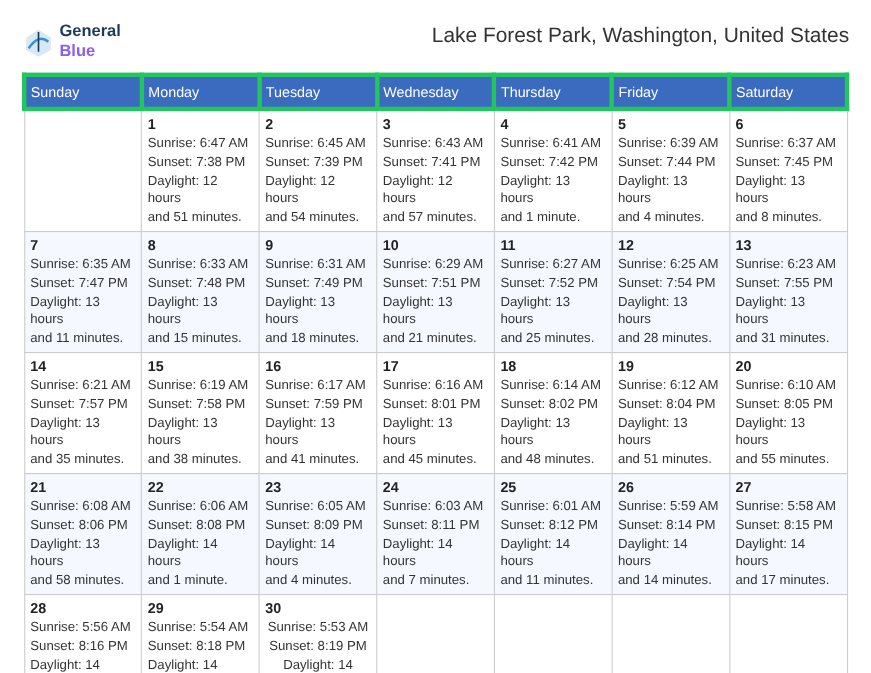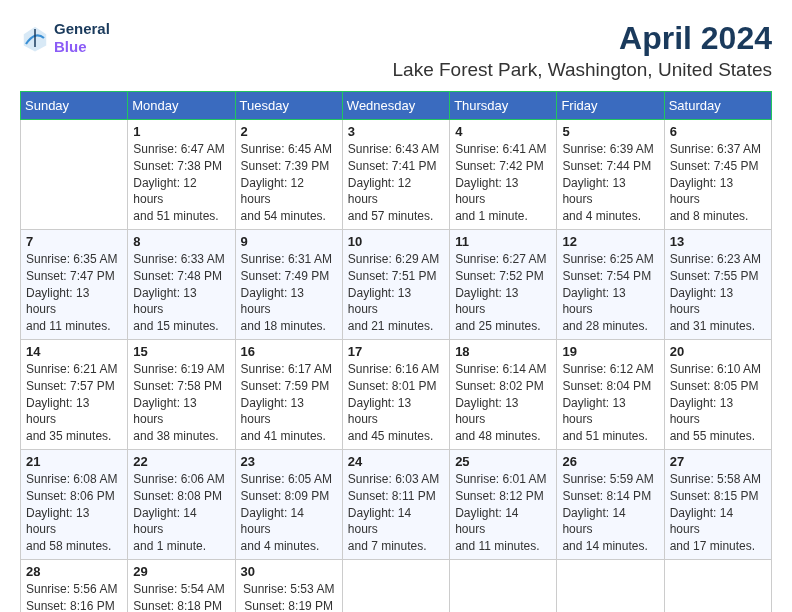--- a/index.html
+++ b/index.html
@@ -52,21 +52,21 @@
       border-collapse: collapse;
       font-size: 11px;
     }
     thead th {
       background-color: #3a6bbf;
       color: #fff;
       padding: 6px 4px;
       text-align: left;
       font-size: 13px;
       font-weight: normal;
-      border: 1px solid #22c55e;
+      border: 4px solid #22c55e;
     }
     td {
       border: 1px solid #ccc;
       vertical-align: top;
       padding: 4px 5px;
       height: 80px;
       width: 107px;
     }
     .day-num {
       font-size: 13px;
@@ -100,21 +100,20 @@
       <polygon points="20,5 35,15 35,30 20,38 5,30 5,15" fill="#3a8fd4" opacity="0.2"></polygon>
       <path d="M8,28 Q20,10 32,20" stroke="#3a8fd4" stroke-width="3" fill="none"></path>
       <path d="M20,8 L20,32" stroke="#1a3a5c" stroke-width="2" fill="none"></path>
     </svg>
     <div class="logo-text">
       <div>General</div>
       <div><span>Blue</span></div>
     </div>
   </div>
   <div class="title-area">
-    <div class="month-title">April 2024</div>
     <div class="location">Lake Forest Park, Washington, United States</div>
   </div>
 </div>
 
 <table>
   <thead>
     <tr>
     <th>Sunday</th>
         <th>Monday</th>
         <th>Tuesday</th>

